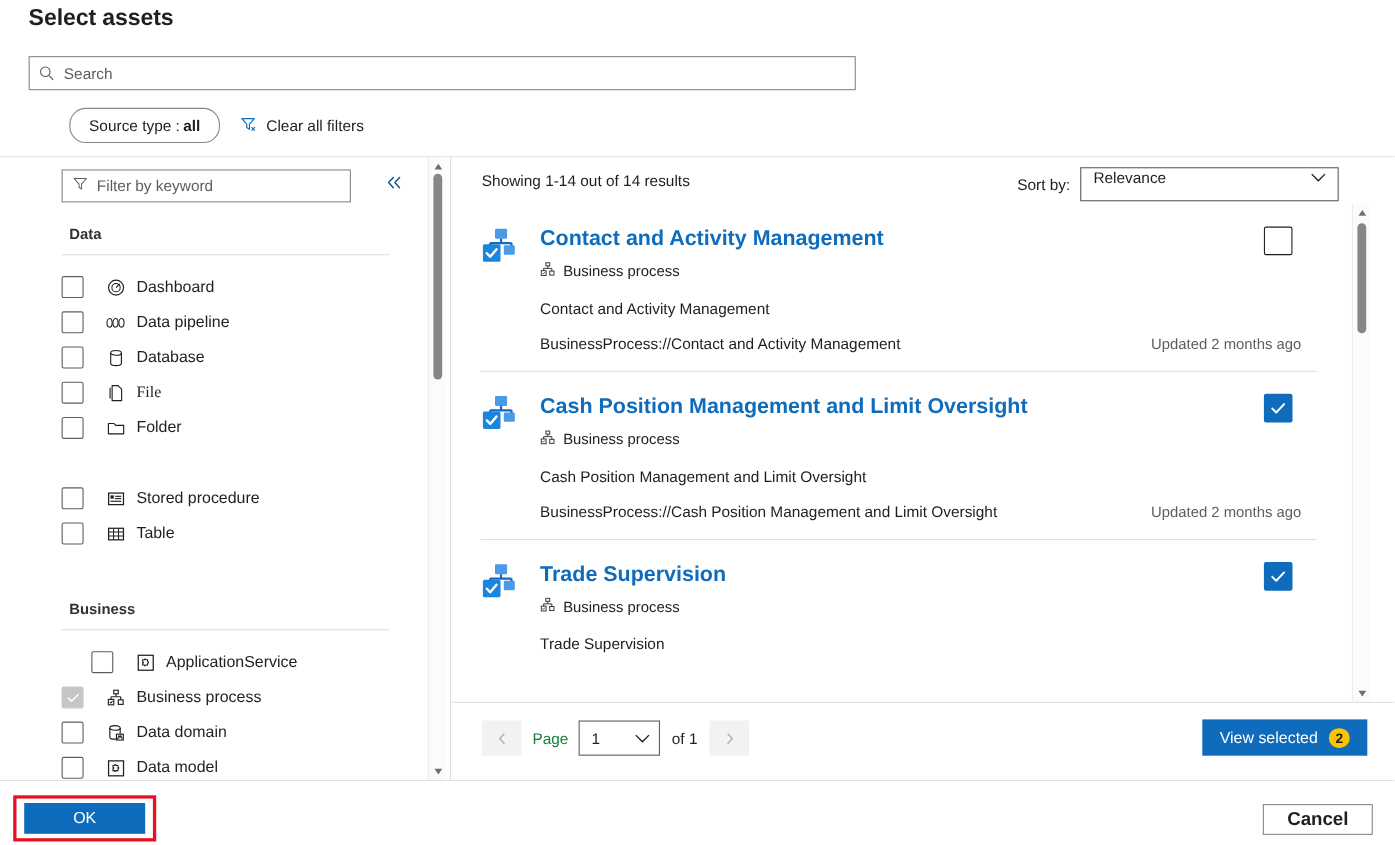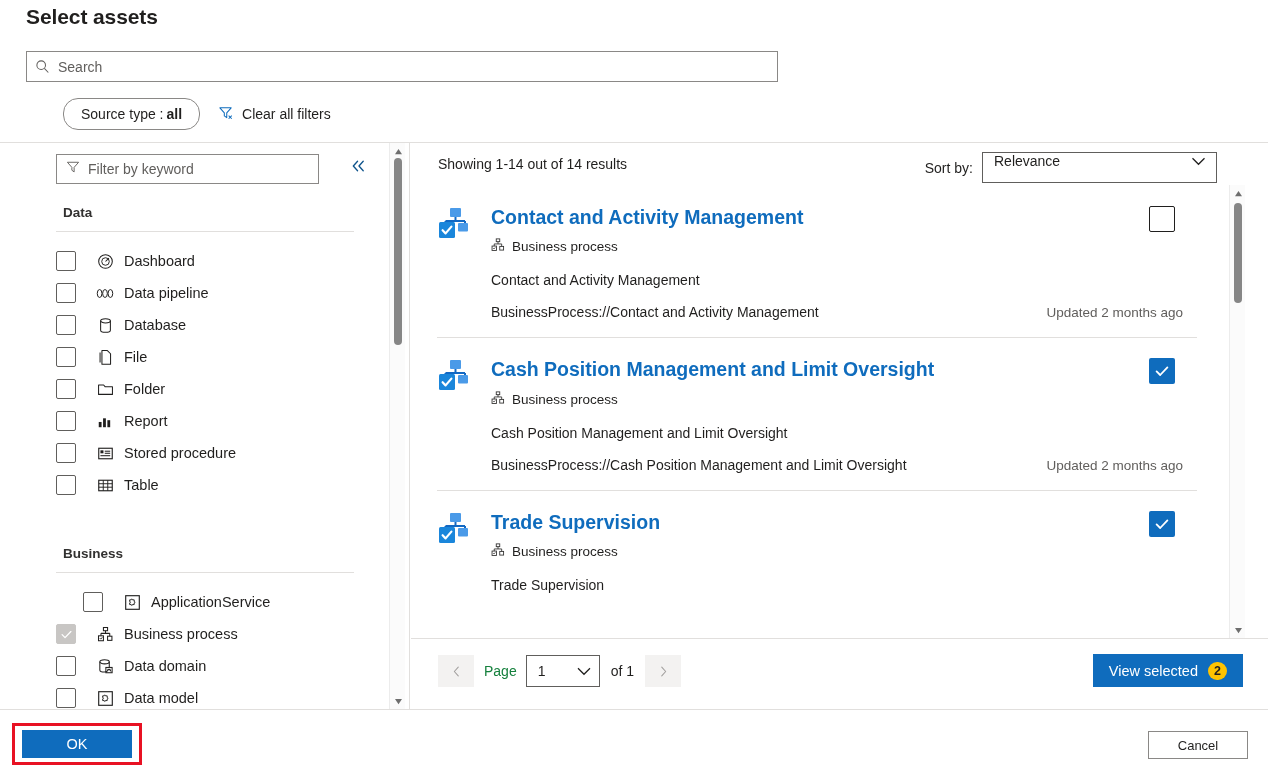--- a/index.html
+++ b/index.html
@@ -161,22 +161,22 @@
     position: absolute; left: 12px; top: 723px; width: 130px; height: 42px;
     border: 3px solid #e81123;
   }
   .ok-btn {
     position: absolute; left: 22px; top: 730px; width: 110px; height: 28px;
     background: #0f6cbd; color: #fff; border: none; font-size: 14.5px;
     font-family: "Liberation Sans", sans-serif; cursor: pointer;
   }
   .cancel-btn {
     position: absolute; left: 1148px; top: 731px; width: 100px; height: 28px;
-    background: #fff; color: #201f1e; border: 1px solid #8a8886; font-size: 13px;
-    font-family: "Liberation Sans", sans-serif; cursor: pointer;
+    background: #fff; color: #201f1e; border: 1px solid #8a8886; font-size: 17px;
+    font-family: "Liberation Sans", sans-serif; cursor: pointer; font-weight: bold;
   }
 </style>
 </head>
 <body>
 
 <div class="page">
 
   <div class="dialog-title">Select assets</div>
 
   <div class="search-box">
@@ -255,52 +255,41 @@
       <span class="cb"></span>
       <span class="oicon">
         <svg viewBox="0 0 16 18" width="15" height="17">
             <ellipse cx="8" cy="4" rx="5.2" ry="2.3" fill="none" stroke="#201f1e" stroke-width="1.1"></ellipse>
             <path d="M2.8 4 L2.8 14 C2.8 15.3 5.1 16.3 8 16.3 C10.9 16.3 13.2 15.3 13.2 14 L13.2 4" fill="none" stroke="#201f1e" stroke-width="1.1"></path>
           </svg>
       </span>
       <span class="olabel">Database</span>
     </div>
 
-    <div class="opt" style="top:198px;">
+    <div class="opt" style="top:198px;font-family:Liberation Serif, serif;">
       <span class="cb"></span>
       <span class="oicon">
         <svg viewBox="0 0 16 18" width="15" height="17">
             <path d="M4.2 1.6 L10 1.6 L13.4 5 L13.4 16.2 L4.2 16.2 Z" fill="none" stroke="#201f1e" stroke-width="1.1" stroke-linejoin="round"></path>
             <path d="M2.2 3.6 L2.2 14.2" fill="none" stroke="#201f1e" stroke-width="1.1"></path>
           </svg>
       </span>
       <span class="olabel">File</span>
     </div>
 
     <div class="opt" style="top:230px;">
       <span class="cb"></span>
       <span class="oicon">
         <svg viewBox="0 0 18 16" width="17" height="15">
             <path d="M1.6 3.2 L7 3.2 L8.5 5 L16.4 5 L16.4 13.2 L1.6 13.2 Z" fill="none" stroke="#201f1e" stroke-width="1.1" stroke-linejoin="round"></path>
           </svg>
       </span>
       <span class="olabel">Folder</span>
     </div>
 
-    <div class="opt" style="top:262px;">
-      <span class="cb"></span>
-      <span class="oicon">
-        <svg viewBox="0 0 18 16" width="17" height="15">
-            <rect x="1.8" y="8.5" width="3" height="5.6" fill="#201f1e"></rect>
-            <rect x="6.4" y="4.6" width="3" height="9.5" fill="#201f1e"></rect>
-            <rect x="11" y="6.6" width="3" height="7.5" fill="#201f1e"></rect>
-          </svg>
-      </span>
-      <span class="olabel">Report</span>
-    </div>
 
     <div class="opt" style="top:294px;">
       <span class="cb"></span>
       <span class="oicon">
         <svg viewBox="0 0 18 16" width="17" height="15">
             <rect x="1.8" y="2.4" width="14.4" height="11.2" fill="none" stroke="#201f1e" stroke-width="1.2"></rect>
             <rect x="3.6" y="4.6" width="3.2" height="3.2" fill="#201f1e"></rect>
             <rect x="8.2" y="5" width="5.8" height="1.1" fill="#201f1e"></rect>
             <rect x="8.2" y="7.2" width="5.8" height="1.1" fill="#201f1e"></rect>
             <rect x="3.6" y="9.8" width="10.4" height="1.1" fill="#201f1e"></rect>

